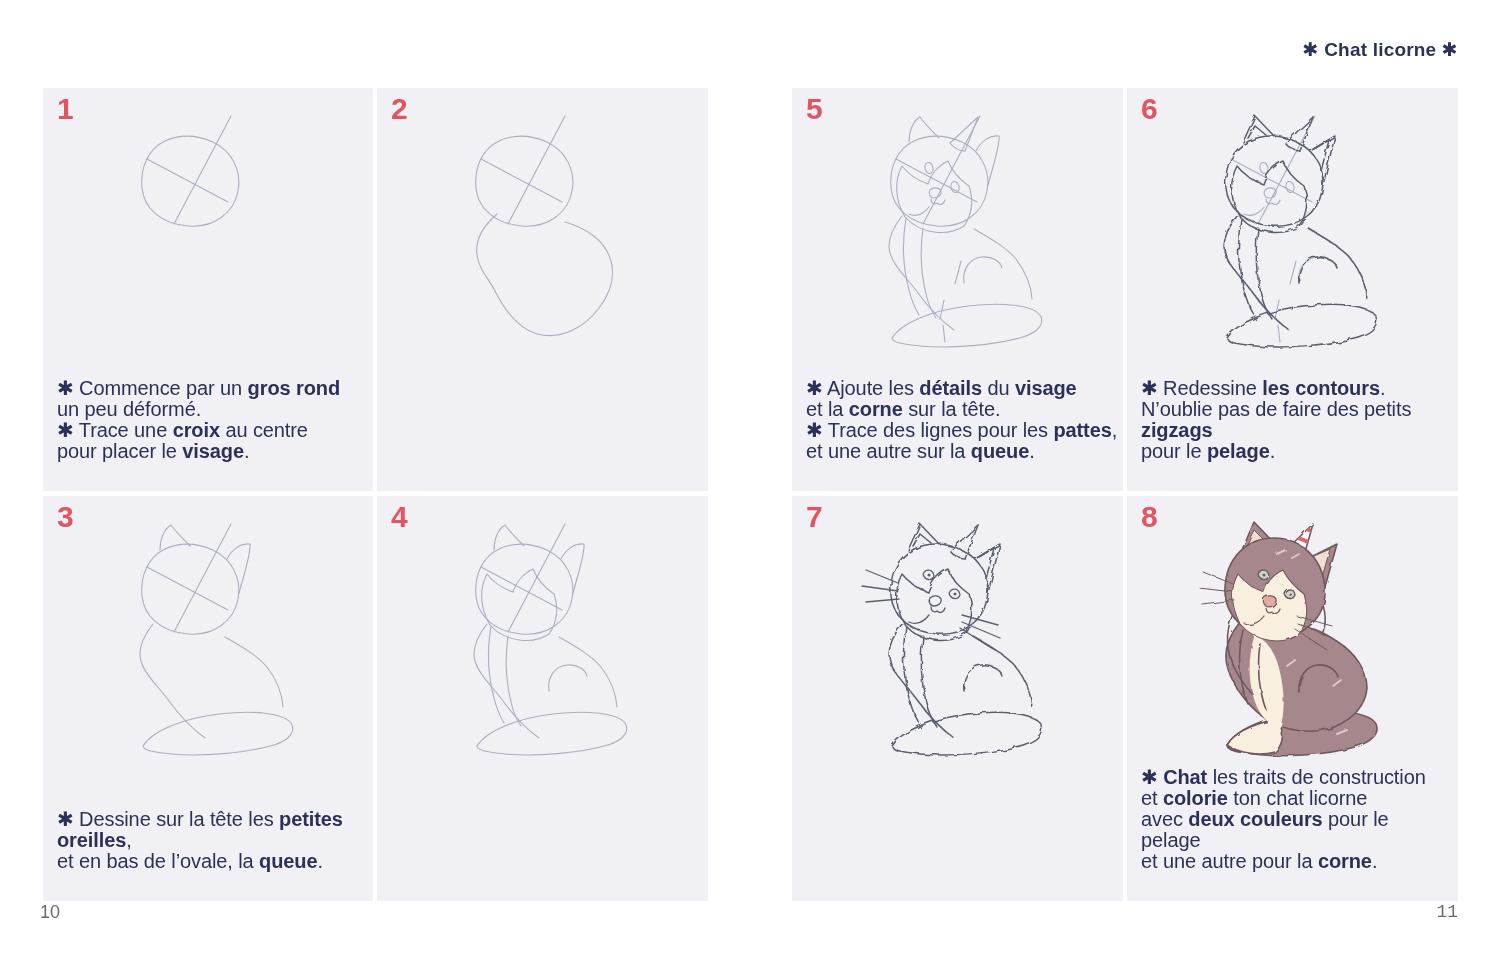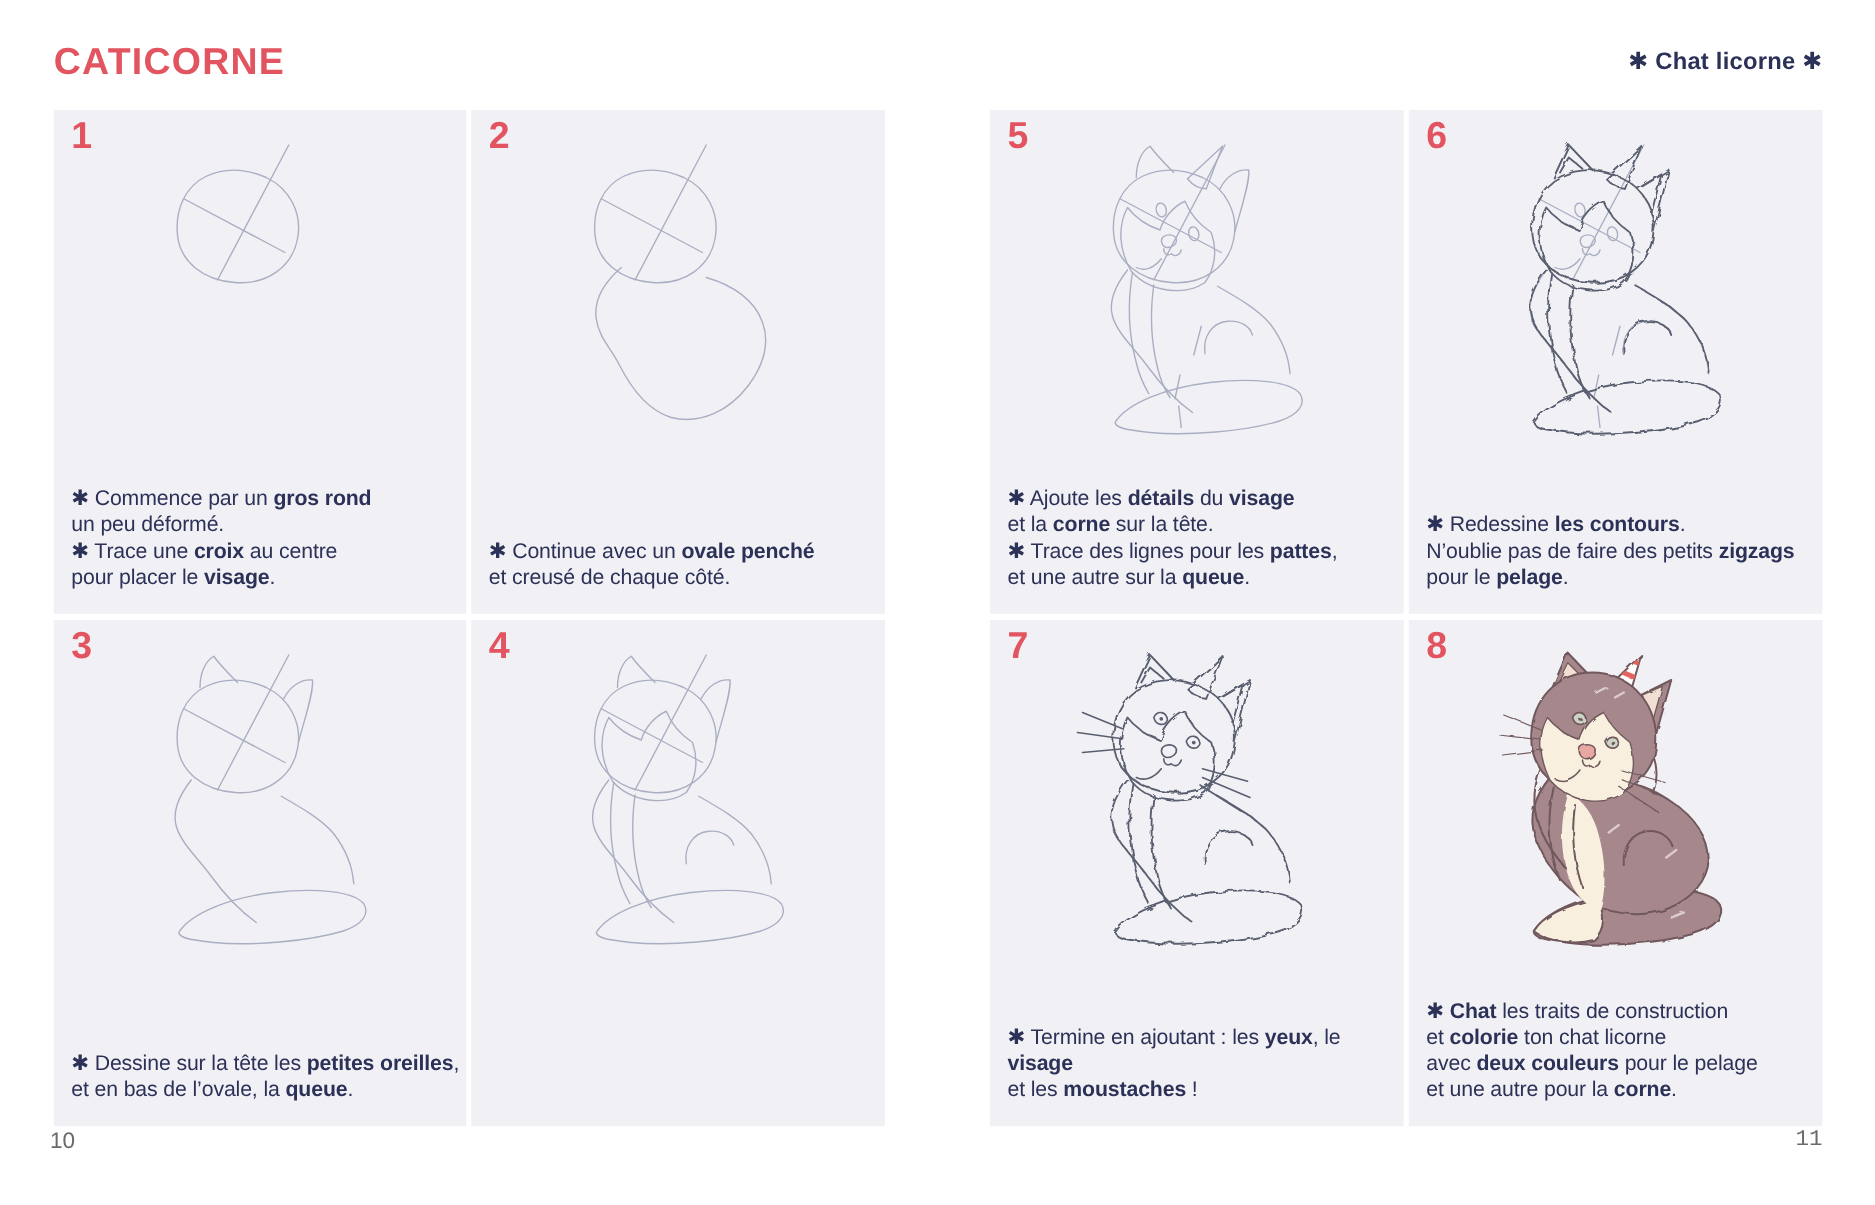--- a/index.html
+++ b/index.html
@@ -12,21 +12,21 @@
   html,body{margin:0;padding:0;background:#ffffff;}
   body{font-family:"Liberation Sans","DejaVu Sans",sans-serif;}
   .sheet{position:relative;width:1500px;height:964px;background:#fff;overflow:hidden;}
   .title{position:absolute;left:43px;top:33px;font-size:30px;font-weight:800;
          letter-spacing:1px;color:var(--accent);}
   .subtitle{position:absolute;right:42px;top:38px;font-size:19px;font-weight:700;
          color:var(--navy);letter-spacing:.2px;text-align:center;}
   .panel{position:absolute;background:var(--panelBg);}
   .num{position:absolute;left:14px;top:4px;font-size:30px;font-weight:800;color:var(--accent);}
   .sketch{position:absolute;left:0;top:0;}
-  .caption{position:absolute;left:14px;right:5px;bottom:19px;font-size:17px;
+  .caption{position:absolute;left:14px;right:5px;bottom:29px;font-size:20px;
          line-height:21px;letter-spacing:-.1px;color:var(--navy);white-space:pre-line;}
   .caption b{font-weight:700;}
   .pagenum{position:absolute;font-size:18px;color:var(--pageNum);}
   .pagenum.left{left:40px;top:902px;}
   .pagenum.right{right:42px;top:902px;font-family:Liberation Mono, monospace;}
   
   .ln{fill:none;stroke:var(--sketchLight);stroke-width:1.1;stroke-linecap:round;stroke-linejoin:round;}
   .lnd{fill:none;stroke:var(--sketchDark);stroke-width:1.5;stroke-linecap:round;stroke-linejoin:round;}
   .dot{fill:var(--sketchDark);stroke:none;}
   .cg{stroke:var(--outline);stroke-width:1.6;stroke-linecap:round;stroke-linejoin:round;fill:none;}
@@ -117,21 +117,20 @@
       <path d="M137,119 C131,127 123,129 117,126"></path>
     </g>
     <clipPath id="hornclip">
         <path d="M186,28 L159,54 L176,63 Z"></path>
       </clipPath>
   </defs>
 </svg>
 
 <div class="sheet">
 
-  <div class="title">CATICORNE</div>
   <div class="subtitle">✱ Chat licorne ✱</div>
 
   <div class="panel" style="left:43px;top:88px;width:330px;height:403px">
     <svg class="sketch" width="330" height="300" viewBox="0 0 330 300">
       <g class="ln">
           <use href="#c-head"></use>
           <use href="#c-cross"></use>
         </g>
     </svg>
     <div class="num">1</div>
@@ -143,22 +142,20 @@
 
   <div class="panel" style="left:377px;top:88px;width:331px;height:403px">
     <svg class="sketch" width="330" height="300" viewBox="0 0 330 300">
       <g class="ln">
           <use href="#c-head"></use>
           <use href="#c-cross"></use>
           <use href="#c-bodybean"></use>
         </g>
     </svg>
     <div class="num">2</div>
-    <div class="caption"><span>✱ Continue avec un </span><b>ovale penché</b><span>
-et creusé de chaque côté.</span></div>
   </div>
 
   <div class="panel" style="left:43px;top:496px;width:330px;height:405px">
     <svg class="sketch" width="330" height="300" viewBox="0 0 330 300">
       <g class="ln">
           <use href="#c-head"></use>
           <use href="#c-cross"></use>
           <use href="#c-ears"></use>
           <use href="#c-body"></use>
           <use href="#c-tail"></use>
@@ -245,22 +242,20 @@
           <use href="#c-frontleg"></use>
           <use href="#c-tail"></use>
           <use href="#c-shoulder"></use>
         </g>
       <g class="lnd" style="stroke-width:1.3">
           <use href="#c-darkface"></use>
           <use href="#c-whiskers"></use>
         </g>
     </svg>
     <div class="num">7</div>
-    <div class="caption"><span>✱ Termine en ajoutant : les </span><b>yeux</b><span>, le </span><b>visage</b><span>
-et les </span><b>moustaches</b><span> !</span></div>
   </div>
 
   <div class="panel" style="left:1127px;top:496px;width:331px;height:405px">
     <svg class="sketch" width="330" height="300" viewBox="0 0 330 300">
       <g class="cg" filter="url(#rough2)">
 
         <path d="M100,249 C111,231 145,219 180,216 C214,213 243,217 249,228 C253,237 245,246 228,251 C200,259 154,262 126,258 C109,256 100,254 100,249 Z" fill="var(--furMain)"></path>
         <path d="M100,249 C107,237 126,228 150,223 C158,235 157,248 148,256 C135,260 112,258 100,249 Z" fill="var(--furCream)"></path>
 
         <path d="M113,126 C100,142 96,158 101,173 C107,192 121,209 135,220 C156,236 186,239 207,231 C227,223 239,208 240,192 C240,174 228,157 211,146 C198,137 188,133 182,132 C160,120 131,114 113,126 Z" fill="var(--furMain)"></path>

